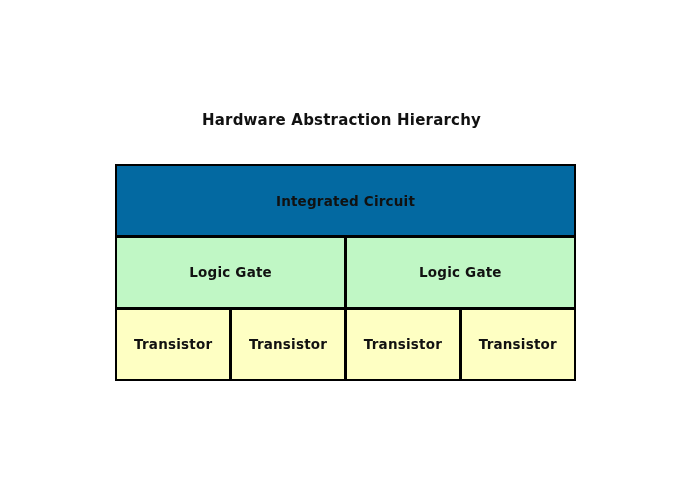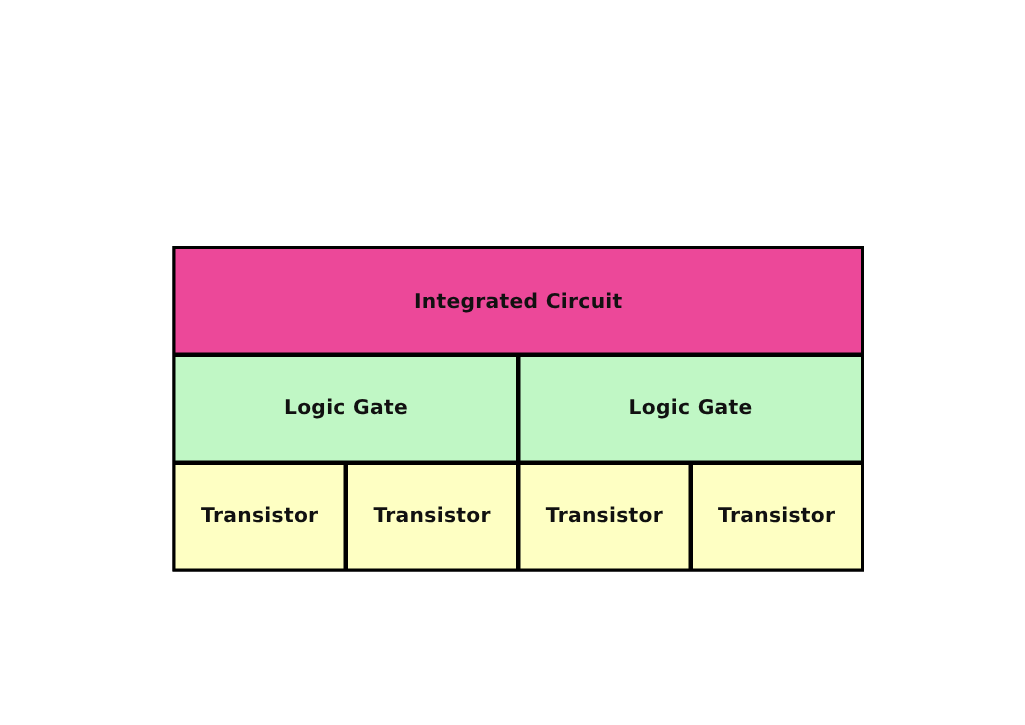--- a/index.html
+++ b/index.html
@@ -53,25 +53,26 @@
     color: #111111;
     letter-spacing: 0.2px;
     white-space: nowrap;
   }
 </style>
 </head>
 <body>
 
 <div class="canvas">
 
+  <div class="diagram-title">Hardware Abstraction Hierarchy</div>
 
   <div class="diagram">
 
     <div class="diagram-row">
-      <div class="cell" style="background: #ec4899;">Integrated Circuit</div>
+      <div class="cell" style="background: #0369a1;">Integrated Circuit</div>
     </div>
 
     <div class="diagram-row">
       <div class="cell" style="background: rgb(192, 247, 197);">Logic Gate</div>
       <div class="cell" style="background: rgb(192, 247, 197);">Logic Gate</div>
     </div>
 
     <div class="diagram-row">
       <div class="cell" style="background: rgb(254, 255, 195);">Transistor</div>
       <div class="cell" style="background: rgb(254, 255, 195);">Transistor</div>

